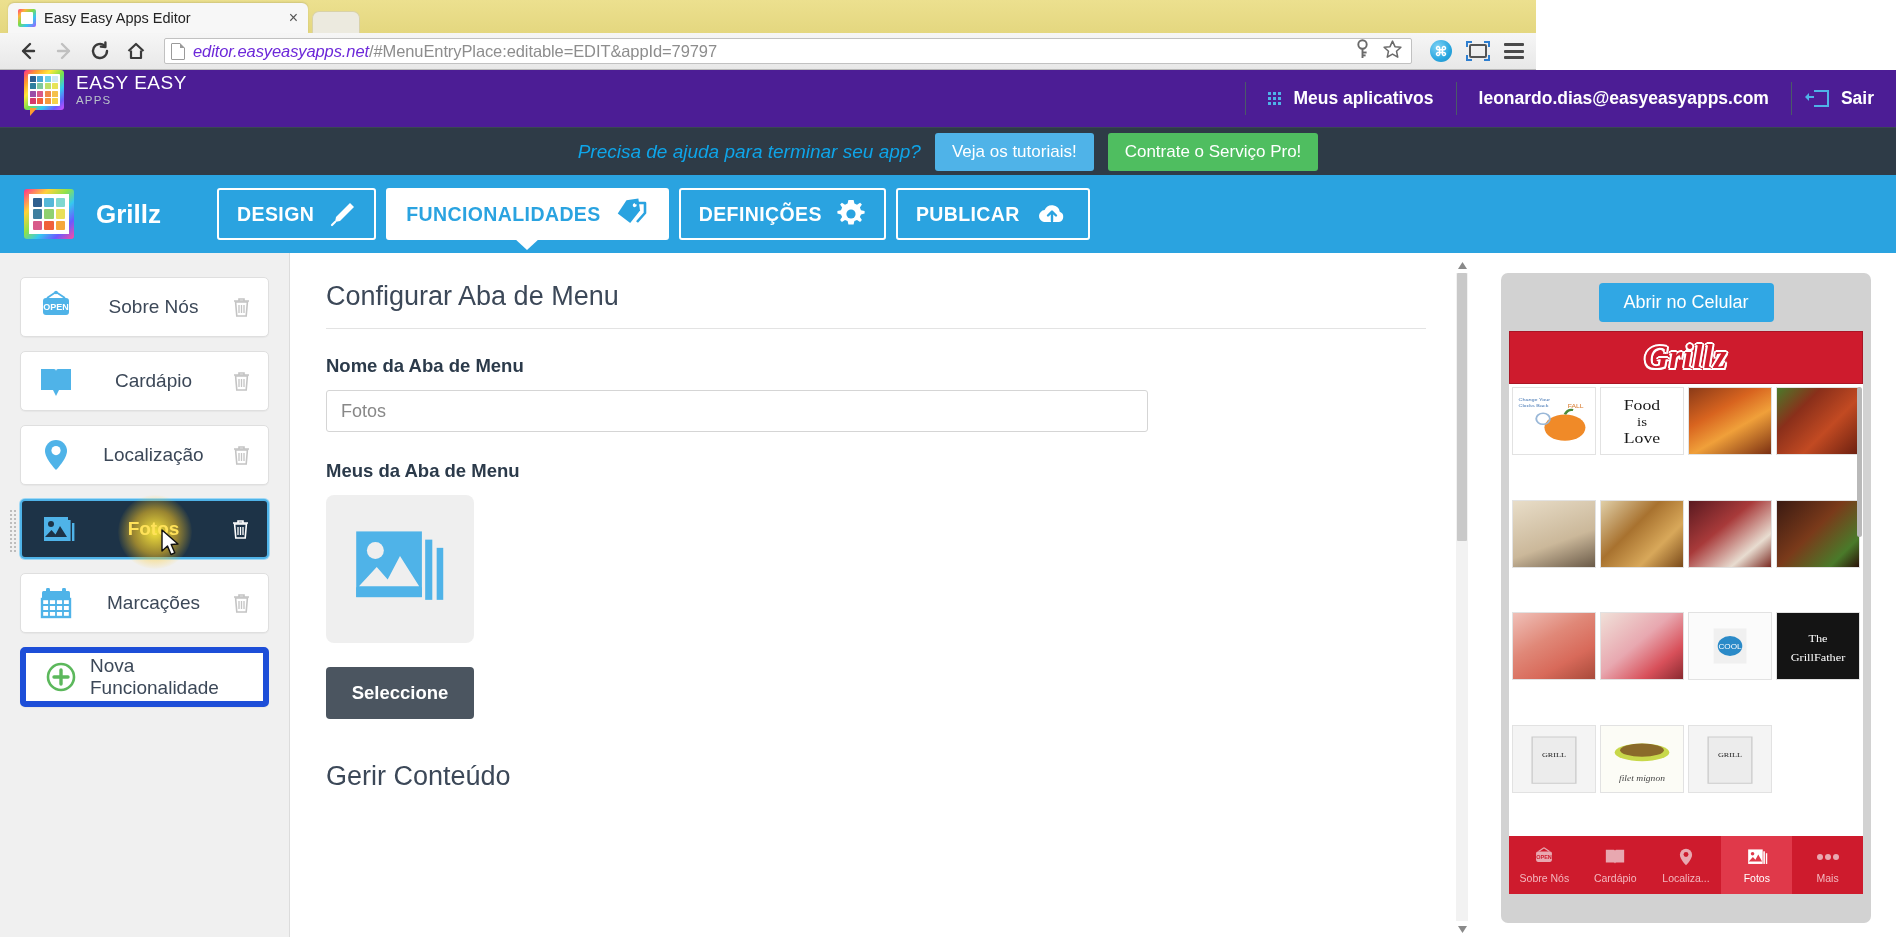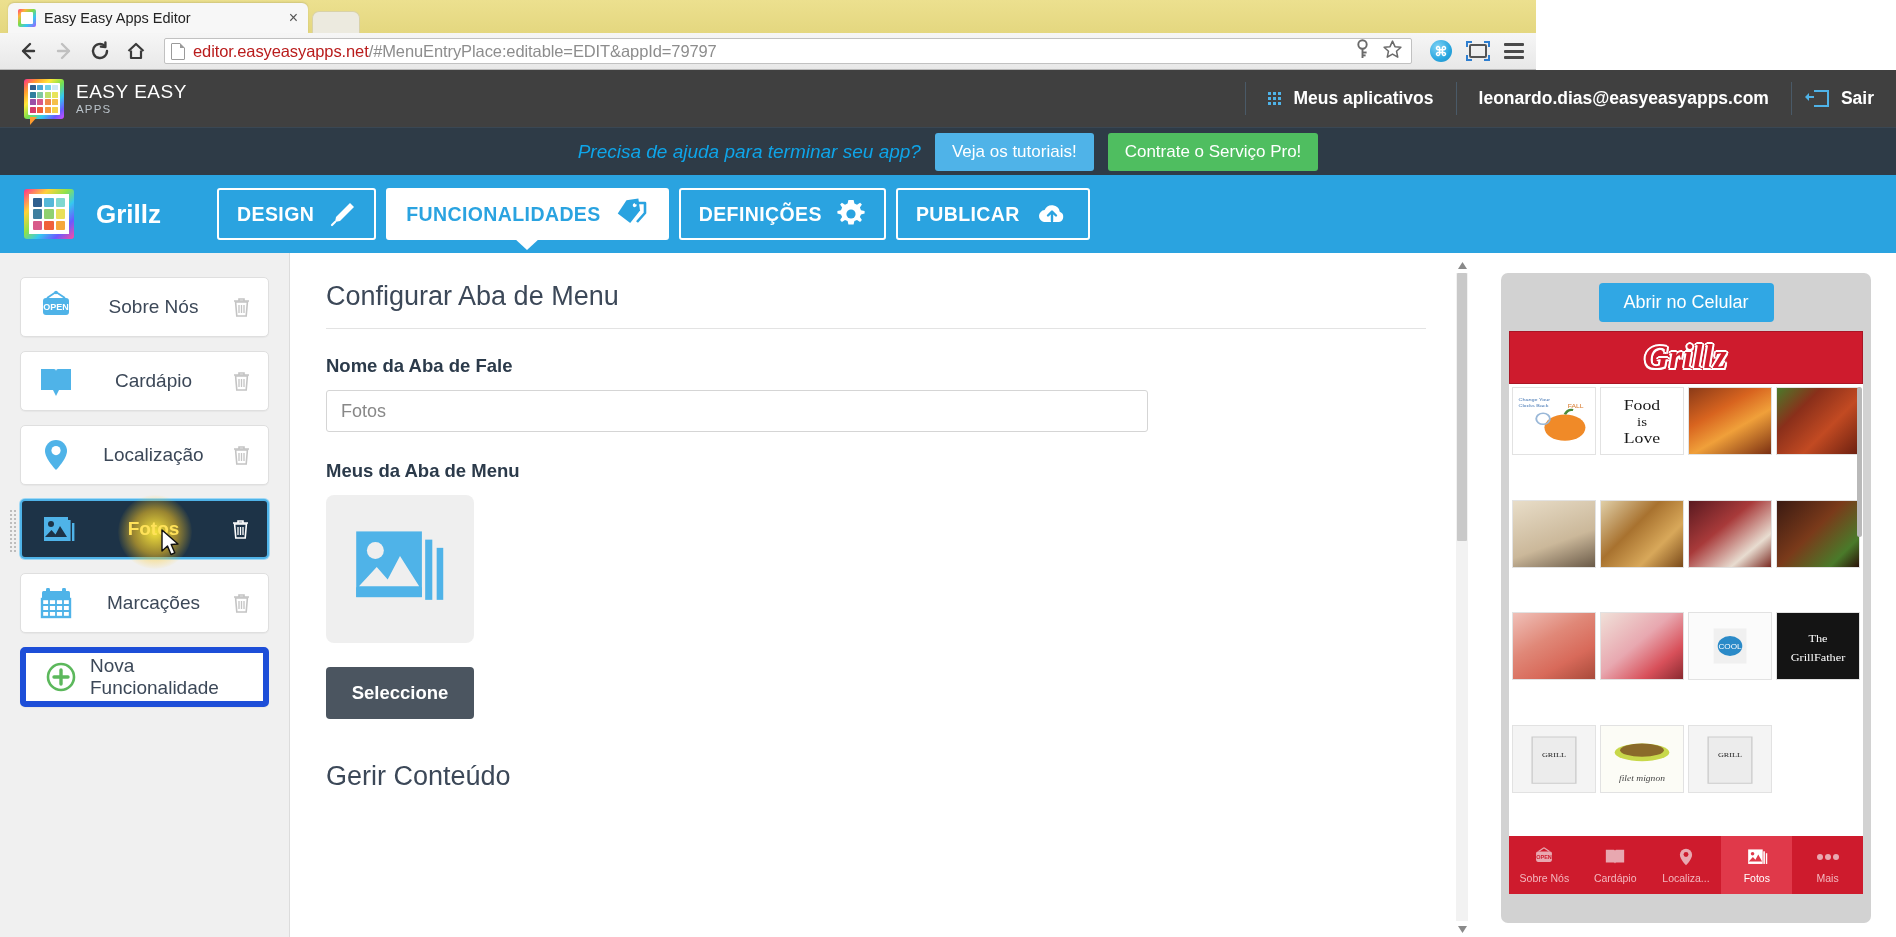--- a/index.html
+++ b/index.html
@@ -85,21 +85,21 @@
     width:14px;height:17px;flex:none;margin-right:8px;
     border:1px solid #9a9a9a;border-radius:1px;background:#fff;
     position:relative;
   }
   .omnibox .pageicon:after{
     content:"";position:absolute;right:-1px;top:-1px;
     border-width:0 5px 5px 0;border-style:solid;
     border-color:#fff #fff #9a9a9a #9a9a9a;
   }
   .url { font-size: 16.5px; color:#8d8d8d; white-space:nowrap; letter-spacing:-0.1px;}
-  .url b { color:#b91c1c; font-weight:normal; }
+  .url b { color:#6d28d9; font-weight:normal;font-style:italic; }
   .omni-right { display:flex;align-items:center;gap:10px;margin-left:auto;padding-right:2px;}
   .tb-right { display:flex;align-items:center;gap:14px;margin-left:14px;}
   .icon-ext {
     width:22px;height:22px;border-radius:50%;
     background: radial-gradient(circle at 35% 32%, #7fd2f5 0%, #2aa7e0 60%, #1d8cc4 100%);
     display:flex;align-items:center;justify-content:center;
     color:#fff;font-size:13px;font-weight:bold;cursor:pointer;
   }
   .icon-crop { width:24px;height:20px;position:relative;cursor:pointer;}
   .icon-crop .in { position:absolute;inset:3px;border:2px solid #555;border-radius:2px;}
@@ -108,22 +108,22 @@
   .icon-crop .c2{right:0;top:0;border-left:none;border-bottom:none;}
   .icon-crop .c3{left:0;bottom:0;border-right:none;border-top:none;}
   .icon-crop .c4{right:0;bottom:0;border-left:none;border-top:none;}
   .icon-menu { width:20px;height:16px;display:flex;flex-direction:column;justify-content:space-between;cursor:pointer;}
   .icon-menu span{display:block;height:3px;background:#4a4a4a;border-radius:1px;}
 
   
   .app { width:1896px; height: 869px; background:#fff; position:relative; }
 
   .topnav {
-    height: 57px; background:#404040;
-    display:flex; align-items:center; padding: 0 0 0 24px;
+    height: 57px; background:#4c1d95;
+    display:flex; align-items:flex-start; padding: 0 0 0 24px;
   }
   .logo-wrap { display:flex; align-items:center; gap:12px; }
   .logo-mark {
     width: 40px; height: 40px; position:relative; flex:none;
   }
   .logo-mark .sq {
     position:absolute; inset:0; border-radius:3px;
     background: linear-gradient(135deg,#ff2e8c 0%, #ff9d2e 18%, #ffe83a 34%, #7ae24a 52%, #35c8f0 70%, #6a5bff 86%, #d44bff 100%);
   }
   .logo-mark .sq:after{
@@ -644,21 +644,21 @@
           </span>
           <span class="sb-label">Nova Funcionalidade</span>
         </div>
       </div>
 
       <div class="mainpanel">
         <div class="mp-inner">
           <div class="h1">Configurar Aba de Menu</div>
           <div class="hr"></div>
 
-          <div class="flabel">Nome da Aba de Fale</div>
+          <div class="flabel">Nome da Aba de Menu</div>
           <div class="finput">
             <span>Fotos</span>
           </div>
 
           <div class="spacer-28"></div>
 
           <div class="flabel">Meus da Aba de Menu</div>
           <div class="iconbox">
             <span>
               <svg width="104" height="96" viewBox="0 0 38 34">

